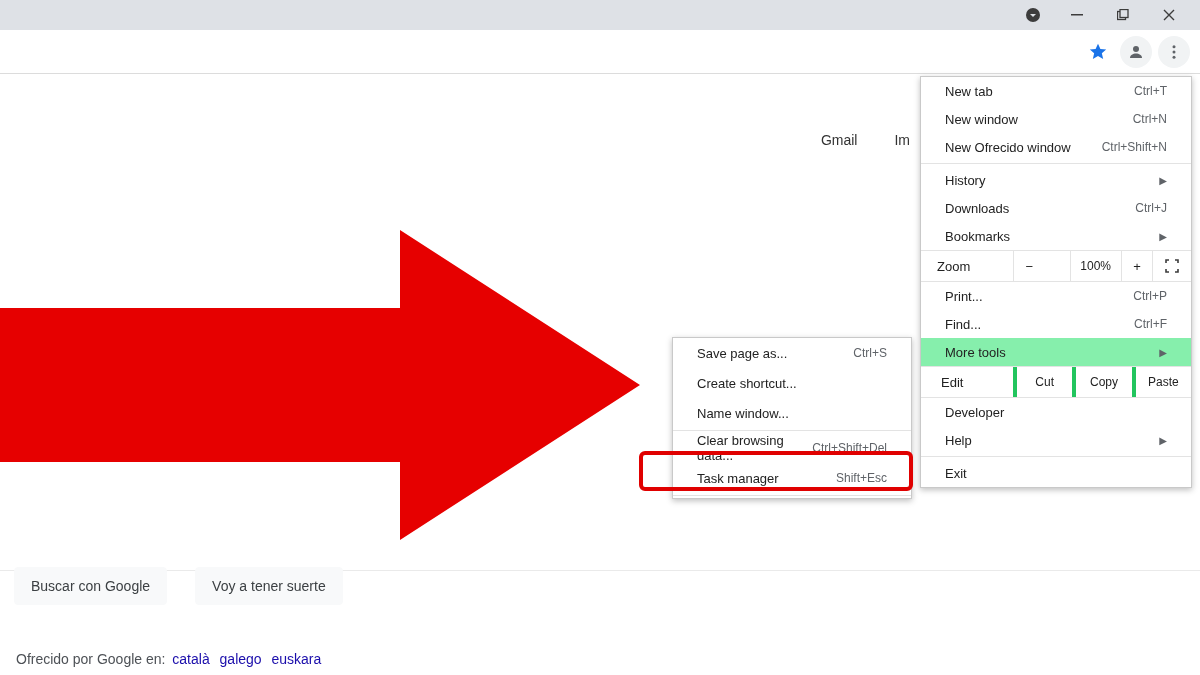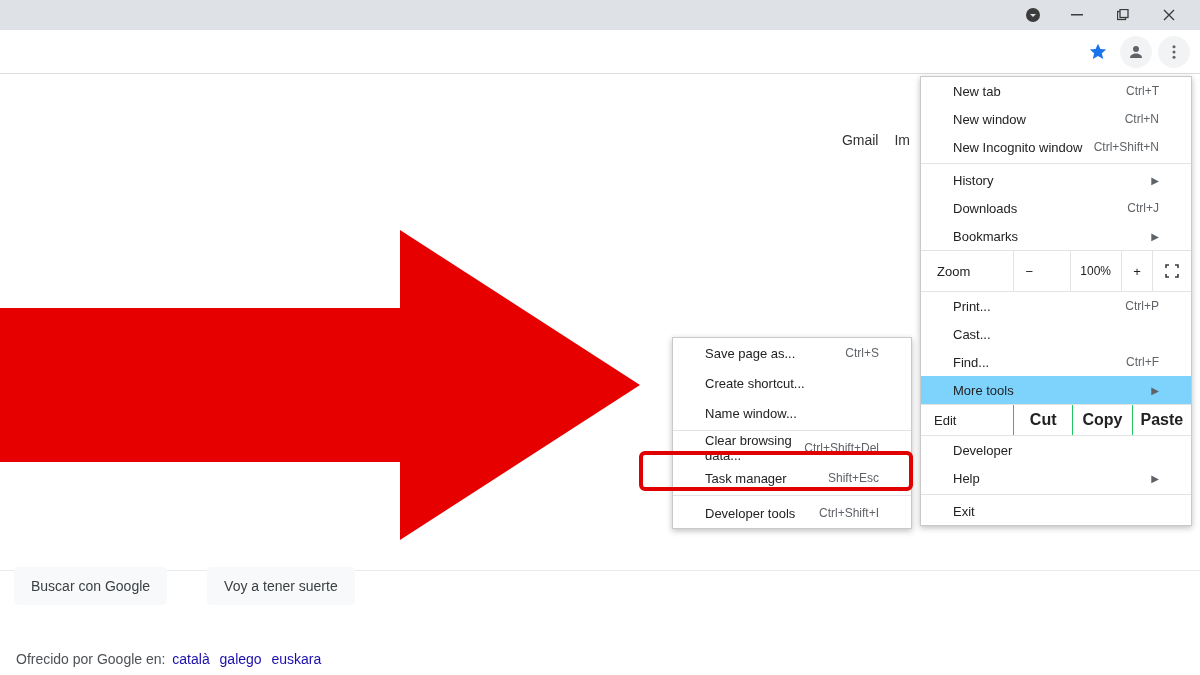--- a/index.html
+++ b/index.html
@@ -8,45 +8,45 @@
   .titlebar { height: 30px; background: #dee1e6; display: flex; justify-content: flex-end; align-items: center; padding-right: 8px; }
   .titlebar .win-btn { width: 46px; height: 30px; display: flex; align-items: center; justify-content: center; color: #3c3c3c; }
   .titlebar .chrome-indicator { width: 22px; display:flex; align-items:center; justify-content:center; margin-right: 10px; }
 
   .toolbar { height: 44px; background: #fff; border-bottom: 1px solid #dcdcdc; display: flex; justify-content: flex-end; align-items: center; padding-right: 10px; gap: 6px; }
   .toolbar .circle-btn { width: 32px; height: 32px; border-radius: 50%; display:flex; align-items:center; justify-content:center; }
   .toolbar .more { background:#f1f3f4; }
   .toolbar .profile { background:#f1f3f4; }
 
   .page { position: relative; width: 100%; height: calc(675px - 30px - 44px); }
-  .gmail-row { position:absolute; top: 58px; right: 290px; font-size: 14px; color: #333; display:flex; gap: 16px; }
+  .gmail-row { position:absolute; top: 58px; right: 290px; font-size: 14px; color: #333; display:flex; gap: 37px; }
   .gmail-row span { cursor: default; }
 
-  .btn-row { position:absolute; bottom: 70px; left: 14px; display:flex; gap: 40px; }
+  .btn-row { position:absolute; bottom: 70px; left: 14px; display:flex; gap: 28px; }
   .g-btn { background:#f8f9fa; border:1px solid #f8f9fa; border-radius:4px; padding: 10px 16px; font-size:14px; color:#3c4043; }
 
   .offer-row { position:absolute; bottom: 8px; left: 16px; font-size:14px; color:#4d5156; }
   .offer-row a { color:#1a0dab; text-decoration: none; margin: 10px 3px; }
 
   
   .menu { position:absolute; top: 76px; right:8px; width: 272px; background:#fff; border:1px solid #c9c9c9; box-shadow: 0 2px 6px rgba(0,0,0,0.25); font-size: 13px; color:#222; }
-  .menu-item { display:flex; align-items:center; justify-content:space-between; padding: 6px 32px; height: 28px; }
-  .menu-item.hover { background:#7dd3fc; }
+  .menu-item { display:flex; align-items:center; justify-content:space-between; padding: 6px 24px; height: 28px; }
+  .menu-item.hover { background:#86efac; }
   .menu-sep { height:1px; background:#e3e3e3; margin: 2px 0; }
   .shortcut { color:#5f6368; font-size:12px; }
   .arrow { font-size: 10px; color:#5f6368; margin-left:auto; }
-  .zoom-row { display:flex; align-items:center; height: 42px; border-top:1px solid #e3e3e3; border-bottom:1px solid #e3e3e3; }
+  .zoom-row { display:flex; align-items:center; height: 32px; border-top:1px solid #e3e3e3; border-bottom:1px solid #e3e3e3; }
   .zoom-row .lbl { padding: 0 16px; flex:0 0 92px; }
   .zoom-cell { border-left:1px solid #e3e3e3; height:100%; display:flex; align-items:center; justify-content:center; }
   .zoom-cell.sm { width:36px; }
   .zoom-cell.val { width:58px; font-size:12px;margin-left:25px; }
   .zoom-cell.full { width:44px; }
   .edit-row { display:flex; height:32px; border-top:1px solid #e3e3e3; border-bottom:1px solid #e3e3e3; }
-  .edit-row .lbl { padding: 0 13px; display:flex; align-items:center; flex:0 0 92px; }
-  .edit-row .cell { border-left:1px solid #22c55e; flex:1; display:flex; align-items:center; justify-content:center; font-size:16px;font-weight:bold; }
+  .edit-row .lbl { padding: 0 20px; display:flex; align-items:center; flex:0 0 92px; }
+  .edit-row .cell { border-left:4px solid #22c55e; flex:1; display:flex; align-items:center; justify-content:center; font-size:12px; }
 
   
   .submenu { position:absolute; top: 337px; left: 672px; width: 240px; background:#fff; border:1px solid #c9c9c9; box-shadow: 0 2px 6px rgba(0,0,0,0.25); font-size: 13px; color:#222; }
   .submenu .menu-item { height: 30px; }
   .highlight-box { position:absolute; border: 4px solid #e00000; border-radius: 6px; pointer-events:none; }
 
   
   .big-arrow { position:absolute; top: 230px; left: 0; pointer-events: none; }
 
   svg { display:block; }
@@ -130,21 +130,21 @@
 <div class="menu">
   <div class="menu-item">
       <span>New tab</span>
       <span class="shortcut">Ctrl+T</span>
     </div>
   <div class="menu-item">
       <span>New window</span>
       <span class="shortcut">Ctrl+N</span>
     </div>
   <div class="menu-item">
-      <span>New Incognito window</span>
+      <span>New Ofrecido window</span>
       <span class="shortcut">Ctrl+Shift+N</span>
     </div>
   <div class="menu-sep"></div>
   <div class="menu-item">
       <span>History</span>
       <span class="arrow">▶</span>
     </div>
   <div class="menu-item">
       <span>Downloads</span>
       <span class="shortcut">Ctrl+J</span>
@@ -162,23 +162,20 @@
       <svg width="14" height="14" viewBox="0 0 14 14">
           <path d="M1 4V1h3M10 1h3v3M13 10v3h-3M4 13H1v-3" stroke="#3c3c3c" stroke-width="1.6" fill="none"></path>
         </svg>
     </div>
   </div>
   <div class="menu-item">
       <span>Print...</span>
       <span class="shortcut">Ctrl+P</span>
     </div>
   <div class="menu-item">
-      <span>Cast...</span>
-    </div>
-  <div class="menu-item">
       <span>Find...</span>
       <span class="shortcut">Ctrl+F</span>
     </div>
   <div class="menu-item hover">
       <span>More tools</span>
       <span class="arrow">▶</span>
     </div>
   <div class="edit-row">
     <span class="lbl">Edit</span>
     <div class="cell">Cut</div>
@@ -212,19 +209,15 @@
   <div class="menu-sep"></div>
   <div class="menu-item">
       <span>Clear browsing data...</span>
       <span class="shortcut">Ctrl+Shift+Del</span>
     </div>
   <div class="menu-item">
       <span>Task manager</span>
       <span class="shortcut">Shift+Esc</span>
     </div>
   <div class="menu-sep"></div>
-  <div class="menu-item">
-      <span>Developer tools</span>
-      <span class="shortcut">Ctrl+Shift+I</span>
-    </div>
 </div>
 
 <div class="highlight-box" style="top:451px; left:639px; width:274px; height:40px;"></div>
 
 </body></html>

